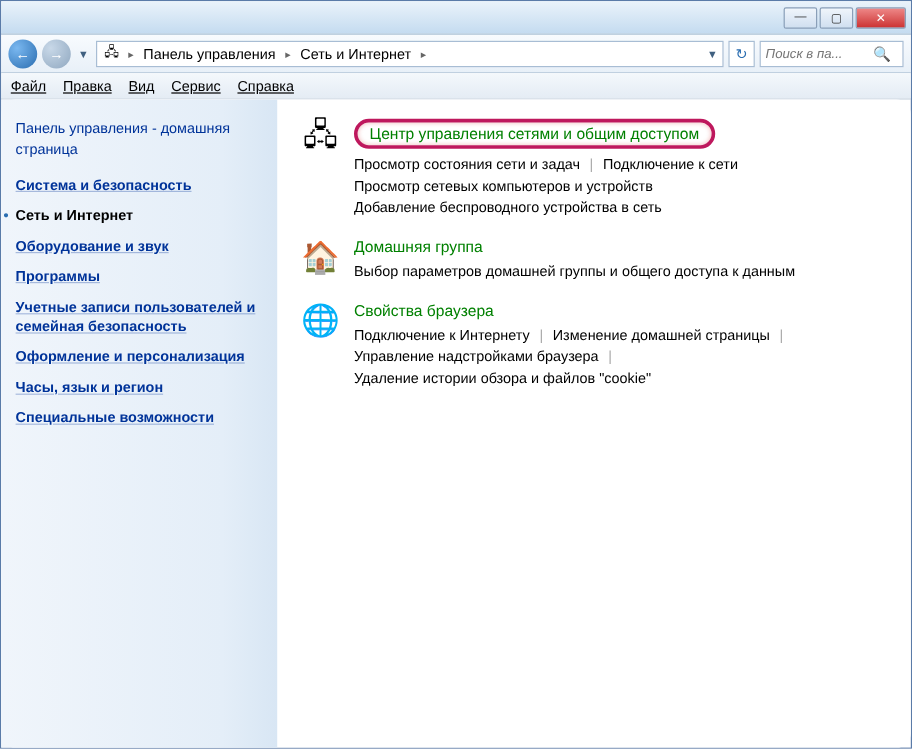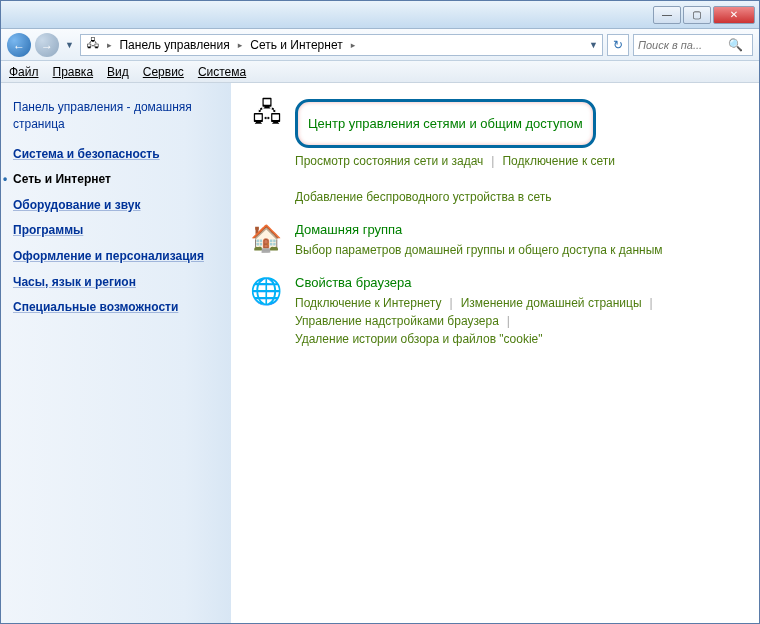--- a/index.html
+++ b/index.html
@@ -29,23 +29,23 @@
 .sidebar { width: 230px; background: linear-gradient(to right, #f0f5fb 0%, #e4eef8 80%, #d8e6f4 100%); padding: 16px 12px; }
 .side-home { color: #003399; margin-bottom: 14px; line-height: 1.4; }
 .side-link { color: #003399; margin-bottom: 10px; cursor: pointer; text-decoration: underline; text-decoration-color: rgba(0,51,153,0.3); line-height: 1.3; font-weight: bold; }
 .side-link.active { color: #000; font-weight: bold; text-decoration: none; position: relative; }
 .side-link.active::before { content: "•"; position: absolute; left: -10px; color: #2a6db0; }
 .main { flex: 1; padding: 16px 20px; }
 .section { display: flex; gap: 12px; margin-bottom: 16px; }
 .sec-icon { width: 32px; height: 32px; flex-shrink: 0; display: flex; align-items: center; justify-content: center; font-size: 26px; }
 .sec-body { flex: 1; }
 .sec-title { color: #008000; font-size: 13px; margin-bottom: 4px; cursor: pointer; }
-.sec-title.highlighted { border: 3px solid #0369a1; border-radius: 14px; padding: 14px 10px; display: inline-block; box-shadow: inset 0 0 4px rgba(200,0,0,0.3); }
+.sec-title.highlighted { border: 3px solid #be185d; border-radius: 14px; padding: 2px 10px; display: inline-block; box-shadow: inset 0 0 4px rgba(200,0,0,0.3); }
 .sec-links { display: flex; flex-wrap: wrap; gap: 0; line-height: 1.5; }
-.sub-link { color: #4d7c0f; cursor: pointer; white-space: nowrap; }
+.sub-link { color: #000000; cursor: pointer; white-space: nowrap; }
 .sub-sep { color: #aaa; margin: 0 8px; }
 .icon-home { color: #4a90d0; }
 .icon-browser { color: #3a80c0; }
 </style>
 </head>
 <body>
 
 <div class="window">
 
   <div class="titlebar">
@@ -74,46 +74,48 @@
       <input placeholder="Поиск в па..." style="">
       <span class="search-icon">🔍</span>
     </div>
   </div>
 
   <div class="menubar">
     <span class="menu-item"><span class="ul">Файл</span></span>
     <span class="menu-item"><span class="ul">Правка</span></span>
     <span class="menu-item"><span class="ul">Вид</span></span>
     <span class="menu-item"><span class="ul">Сервис</span></span>
-    <span class="menu-item"><span class="ul">Система</span></span>
+    <span class="menu-item"><span class="ul">Справка</span></span>
   </div>
 
   <div class="content">
     <div class="sidebar">
       <div class="side-home">Панель управления - домашняя страница</div>
       <div class="side-link">Система и безопасность</div>
       <div class="side-link active">Сеть и Интернет</div>
       <div class="side-link">Оборудование и звук</div>
       <div class="side-link">Программы</div>
+      <div class="side-link">Учетные записи пользователей и семейная безопасность</div>
       <div class="side-link">Оформление и персонализация</div>
       <div class="side-link">Часы, язык и регион</div>
       <div class="side-link">Специальные возможности</div>
     </div>
 
     <div class="main">
 
       <div class="section">
         <div class="sec-icon">🖧</div>
         <div class="sec-body">
           <div class="sec-title highlighted">Центр управления сетями и общим доступом</div>
           <div class="sec-links">
             <span class="sub-link">Просмотр состояния сети и задач</span>
               <span class="sub-sep">|</span>
             <span class="sub-link">Подключение к сети</span>
               <br>
+            <span class="sub-link">Просмотр сетевых компьютеров и устройств</span>
               <br>
             <span class="sub-link">Добавление беспроводного устройства в сеть</span>
           </div>
         </div>
       </div>
 
       <div class="section">
         <div class="sec-icon icon-home">🏠</div>
         <div class="sec-body">
           <div class="sec-title">Домашняя группа</div>

